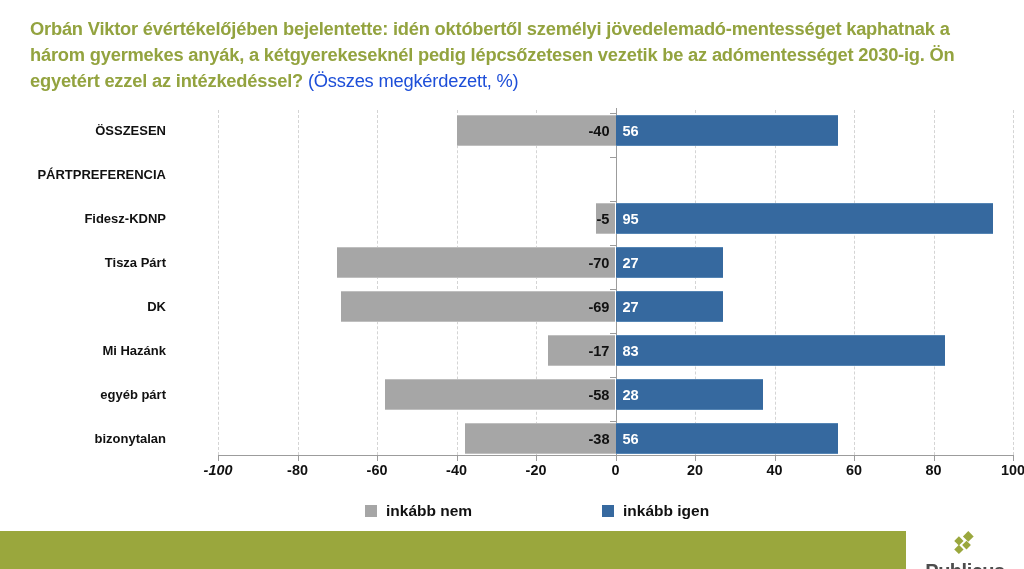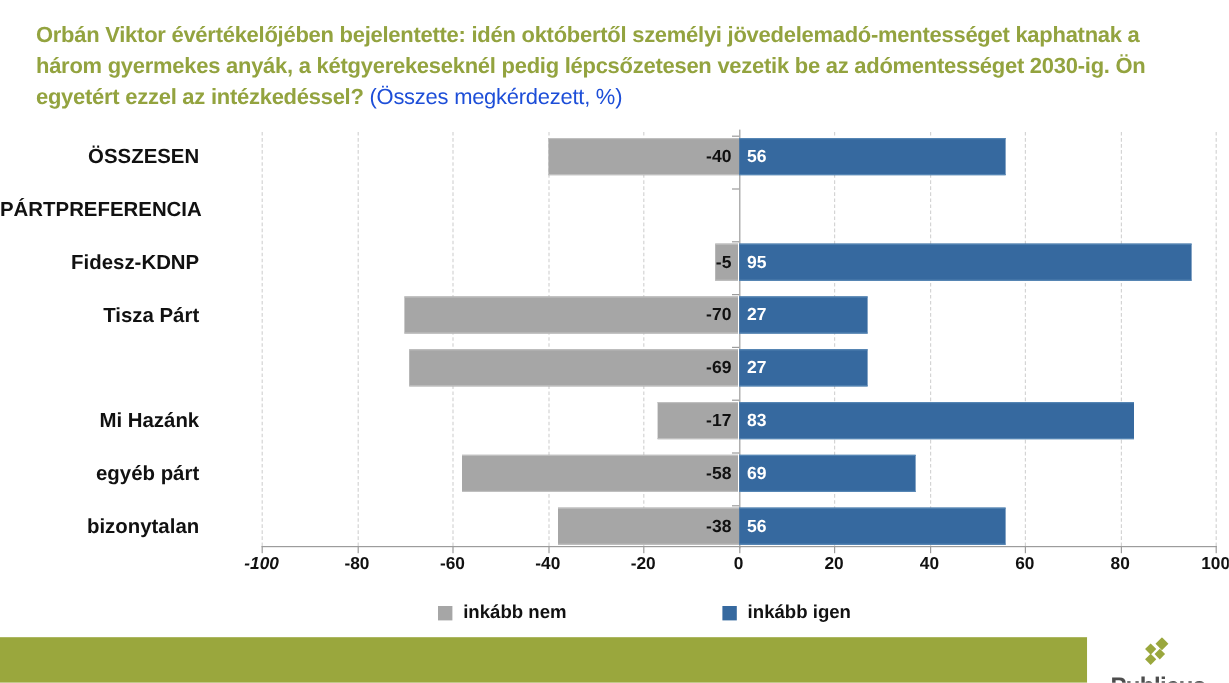--- a/index.html
+++ b/index.html
@@ -58,21 +58,21 @@
     left: 218px; top: 351px;
     width: 796px; height: 0;
     border-top: 1px solid #9C9C9C;
   }
 
   
   .cat-label {
     position: absolute;
     left: 0; width: 166px;
     text-align: right;
-    font-size: 17px;
+    font-size: 13px;
     font-weight: bold;
     color: #111111;
     line-height: 14px;
   }
 
   
   .bar {
     position: absolute;
     height: 31px;
   }
@@ -239,35 +239,36 @@
         <span class="bar-val neg" style="right:6px;">-17</span>
       </div>
       <div class="bar pos" style="top:225px; left:397.5px; width:329.9px;">
         <span class="bar-val pos">83</span>
       </div>
 
       <div class="bar neg" style="top:269px; left:166.9px; width:230.6px;">
         <span class="bar-val neg" style="right:6px;">-58</span>
       </div>
       <div class="bar pos" style="top:269px; left:397.5px; width:147.1px;">
-        <span class="bar-val pos">69</span>
+        <span class="bar-val pos">28</span>
       </div>
 
       <div class="bar neg" style="top:313px; left:246.5px; width:151px;">
         <span class="bar-val neg" style="right:6px;">-38</span>
       </div>
       <div class="bar pos" style="top:313px; left:397.5px; width:222.6px;">
         <span class="bar-val pos">56</span>
       </div>
     </div>
 
     <div class="cat-label" style="top:20px;">ÖSSZESEN</div>
     <div class="cat-label" style="top:64px;">PÁRTPREFERENCIA</div>
     <div class="cat-label" style="top:108px;">Fidesz-KDNP</div>
     <div class="cat-label" style="top:152px;">Tisza Párt</div>
+    <div class="cat-label" style="top:196px;">DK</div>
     <div class="cat-label" style="top:240px;">Mi Hazánk</div>
     <div class="cat-label" style="top:284px;">egyéb párt</div>
     <div class="cat-label" style="top:328px;">bizonytalan</div>
 
     <div id="bottom-axis"></div>
 
     <div class="xtick-mark" style="left:218px;"></div>
     <div class="xtick-mark" style="left:297.5px;"></div>
     <div class="xtick-mark" style="left:377px;"></div>
     <div class="xtick-mark" style="left:456.5px;"></div>

